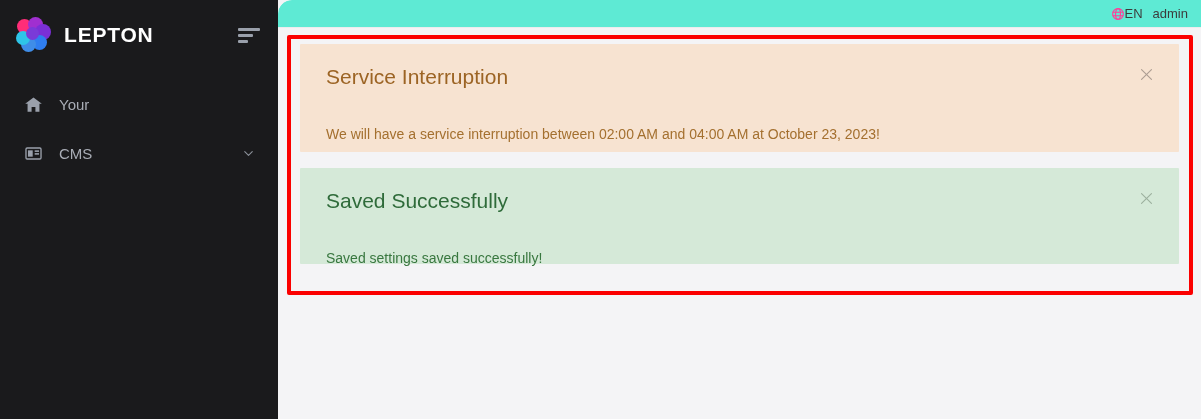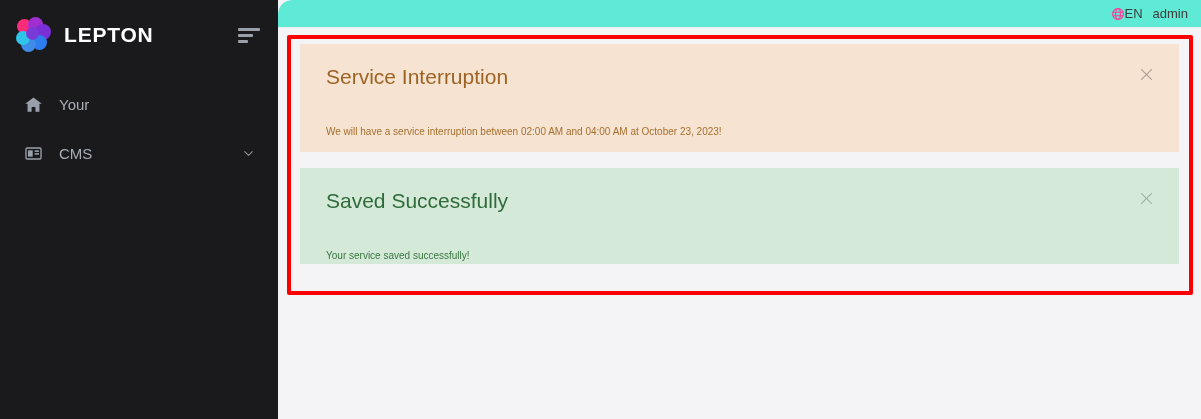--- a/index.html
+++ b/index.html
@@ -125,21 +125,21 @@
     position: relative;
     margin-bottom: 16px;
   }
   .alert-title {
     font-size: 21px;
     font-weight: normal;
     line-height: 1.2;
     margin-bottom: 14px;
   }
   .alert-text {
-    font-size: 10px;
+    font-size: 14px;
     line-height: 1.35;
     margin-top: 36px;
   }
   .alert--warning { background: #f7e3d1; height: 108px; }
   .alert--warning .alert-title { color: #9c6424; }
   .alert--warning .alert-text  { color: #a4702f; }
   .alert--success { background: #d5e9d8; height: 96px; }
   .alert--success .alert-title { color: #2f6b3a; }
   .alert--success .alert-text  { color: #38773f; }
 
@@ -248,21 +248,21 @@
         <span class="alert-close">
           <svg width="17" height="17" viewBox="0 0 24 24" fill="none" stroke="currentColor" stroke-width="1.6" stroke-linecap="round">
             <line x1="5" y1="5" x2="19" y2="19"></line>
             <line x1="19" y1="5" x2="5" y2="19"></line>
           </svg>
         </span>
       </div>
 
       <div class="alert alert--success">
         <div class="alert-title">Saved Successfully</div>
-        <div class="alert-text">Your service saved successfully!</div>
+        <div class="alert-text">Saved settings saved successfully!</div>
         <span class="alert-close">
           <svg width="17" height="17" viewBox="0 0 24 24" fill="none" stroke="currentColor" stroke-width="1.6" stroke-linecap="round">
             <line x1="5" y1="5" x2="19" y2="19"></line>
             <line x1="19" y1="5" x2="5" y2="19"></line>
           </svg>
         </span>
       </div>
 
     </div>
   </main>

